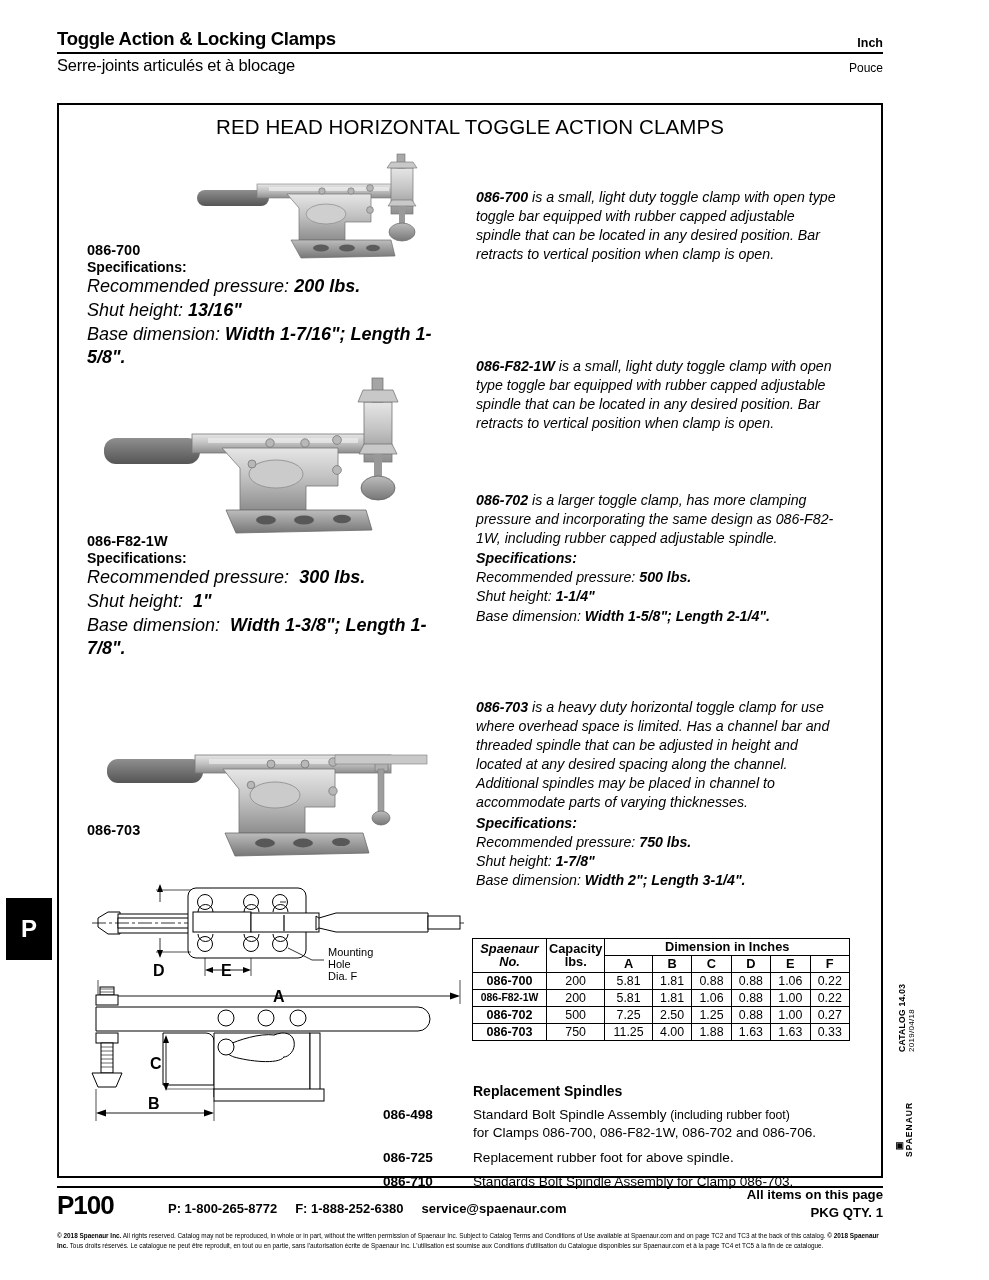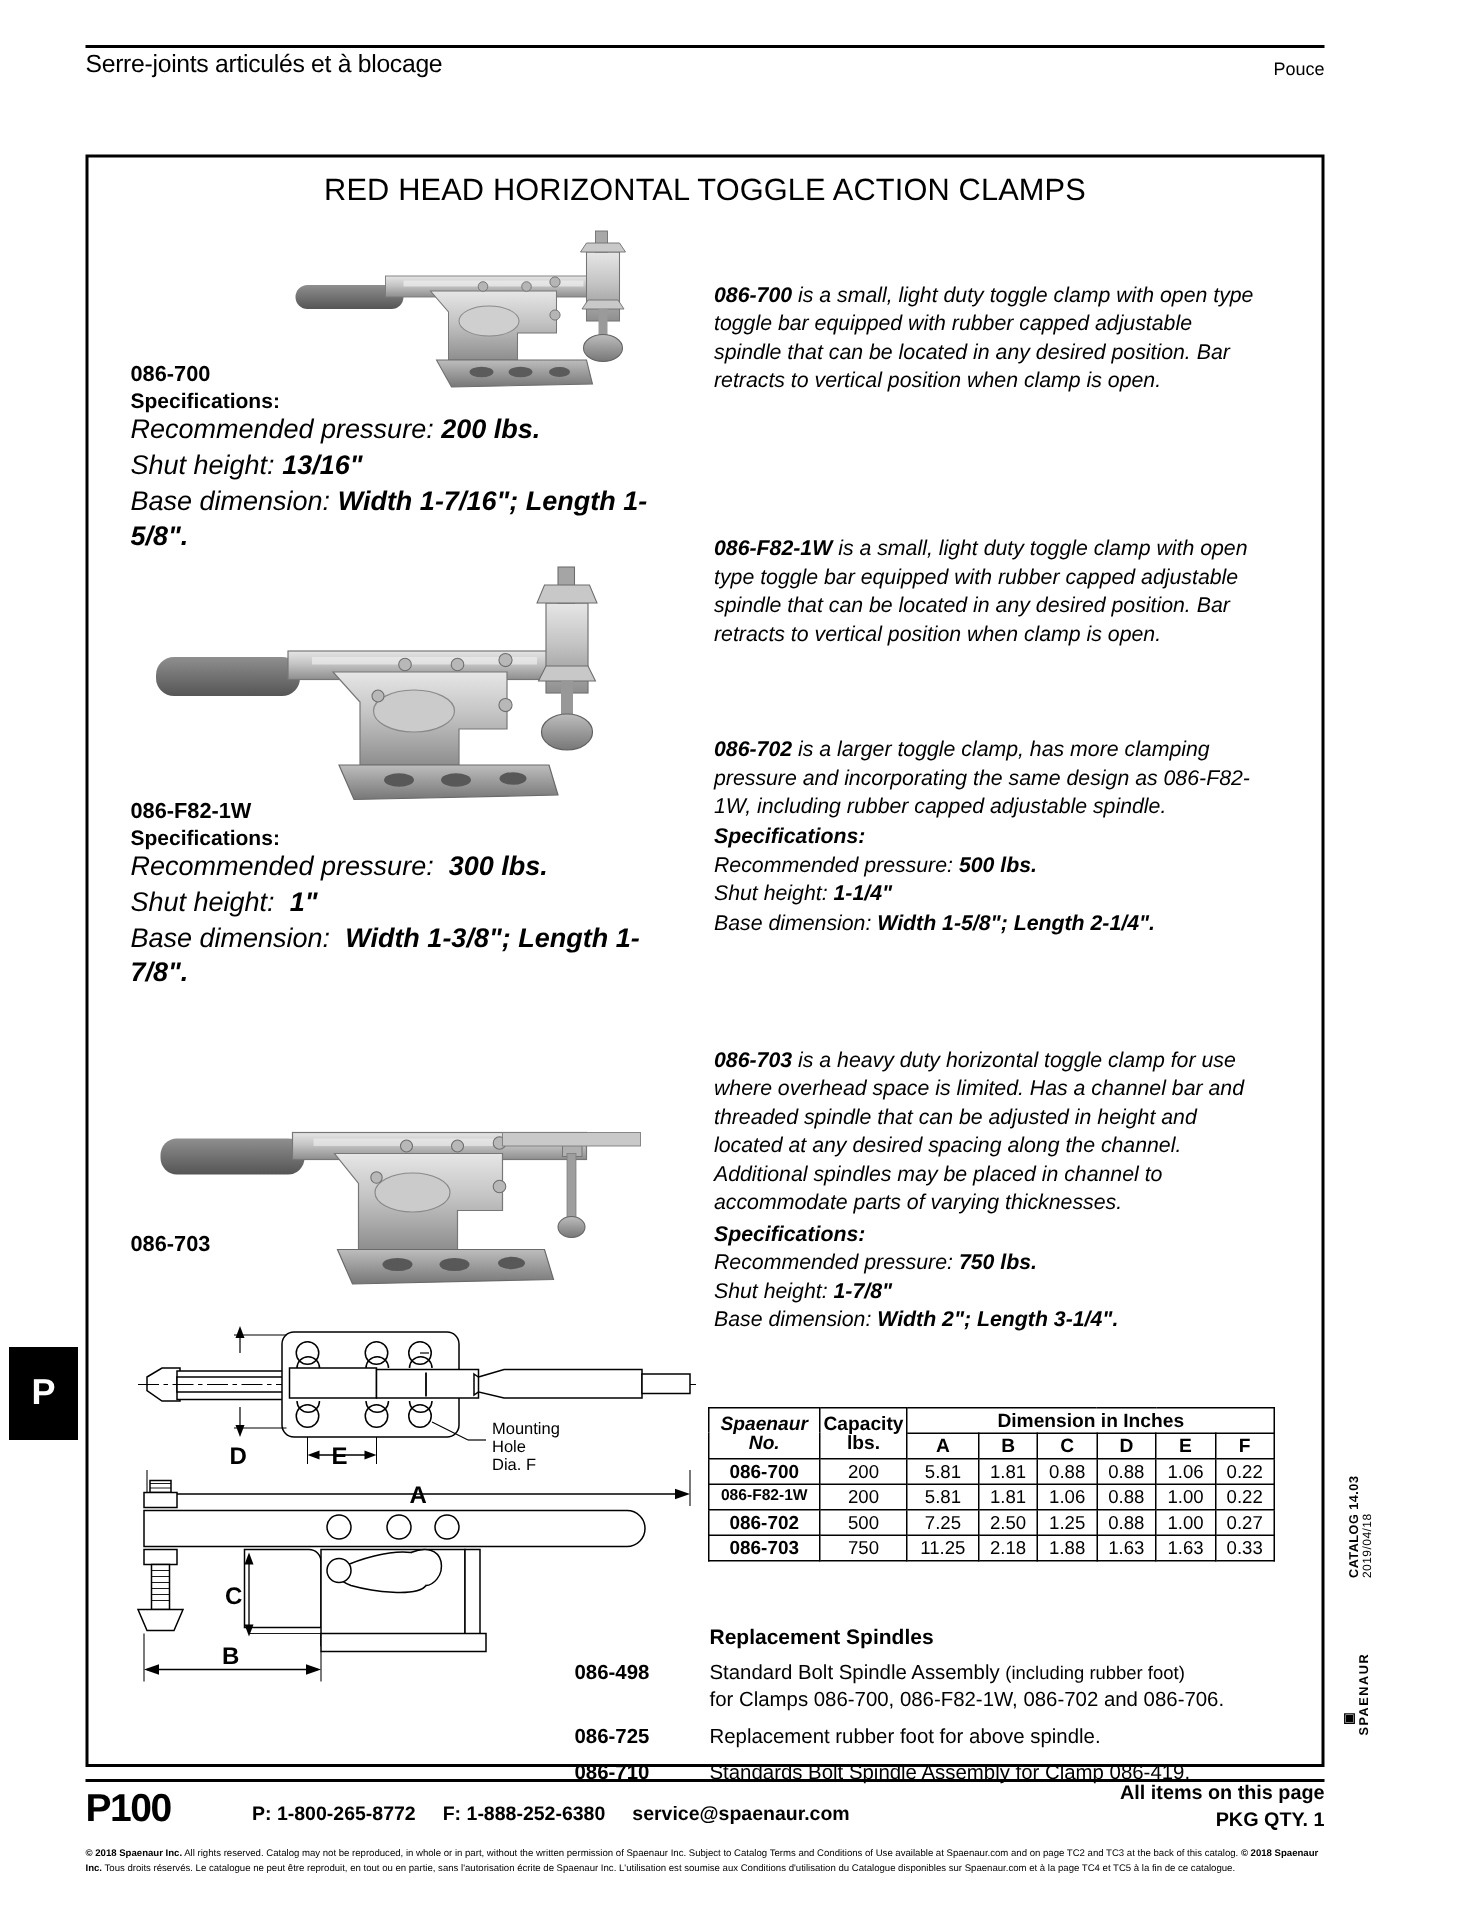--- a/index.html
+++ b/index.html
@@ -143,20 +143,24 @@
   #legal {
     position: absolute; left: 57px; top: 1231px; width: 826px;
     font-size: 6.4px; line-height: 1.55; color: #000;
   }
   #legal b { font-weight: bold; }
 </style>
 </head>
 <body>
 
 <div id="header">
+  <div class="hdr-row">
+    <div class="hdr-en">Toggle Action &amp; Locking Clamps</div>
+    <div class="hdr-en-right">Inch</div>
+  </div>
   <div class="rule"></div>
   <div class="hdr-row">
     <div class="hdr-fr">Serre-joints articulés et à blocage</div>
     <div class="hdr-fr-right">Pouce</div>
   </div>
 </div>
 
 <div id="page-tab">P</div>
 
 <div id="side-vert">
@@ -523,21 +527,21 @@
       <td>2.50</td>
       <td>1.25</td>
       <td>0.88</td>
       <td>1.00</td>
       <td>0.27</td>
     </tr>
     <tr>
       <td class="partno">086-703</td>
       <td>750</td>
       <td>11.25</td>
-      <td>2.18</td>
+      <td>4.00</td>
       <td>1.88</td>
       <td>1.63</td>
       <td>1.63</td>
       <td>0.33</td>
     </tr>
   </tbody>
 </table>
 
 <div id="repl">
   <div class="r-title">Replacement Spindles</div>
@@ -551,21 +555,21 @@
     </div>
   </div>
 
   <div class="r-row">
     <div class="r-num">086-725</div>
     <div class="r-txt">Replacement rubber foot for above spindle.</div>
   </div>
 
   <div class="r-row">
     <div class="r-num">086-710</div>
-    <div class="r-txt">Standards Bolt Spindle Assembly for Clamp 086-419.</div>
+    <div class="r-txt">Standards Bolt Spindle Assembly for Clamp 086-703.</div>
   </div>
 </div>
 
 <div id="footer-rule"></div>
 <div id="foot-page">P100</div>
 <div id="foot-contact">
   <span>P: 1-800-265-8772</span>
   <span>F: 1-888-252-6380</span>
   <span class="email">service@spaenaur.com</span>
 </div>

